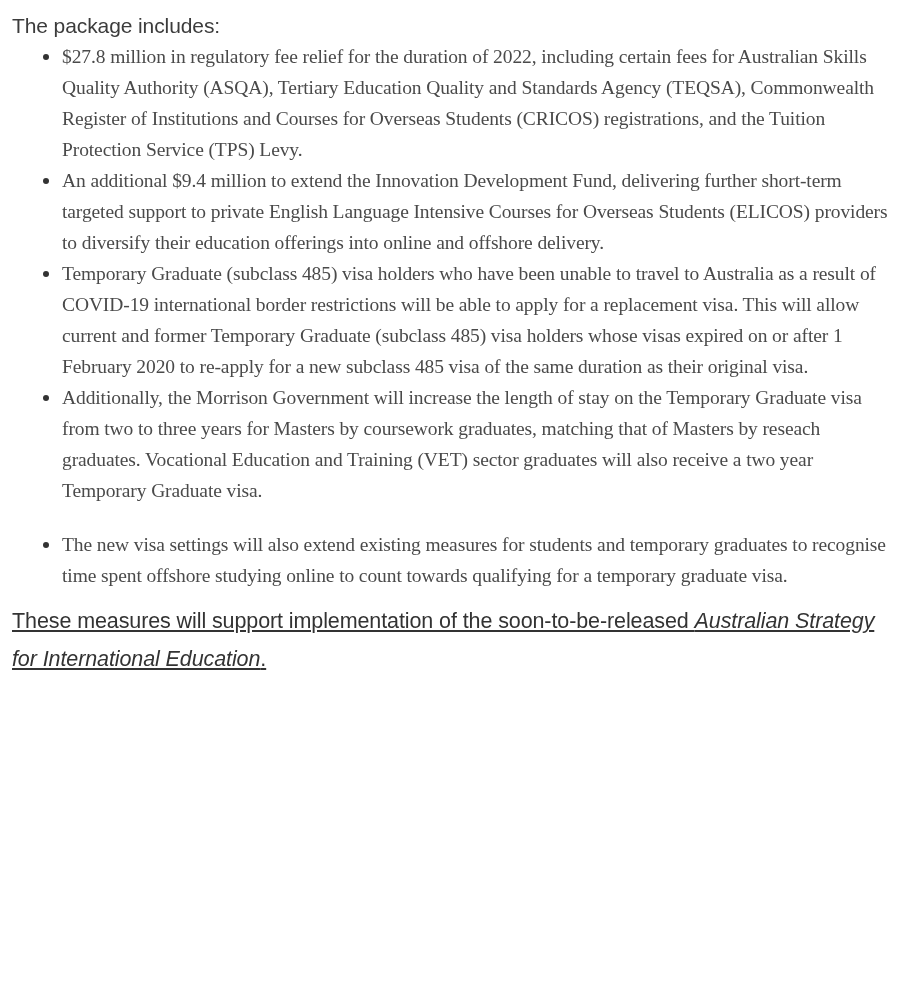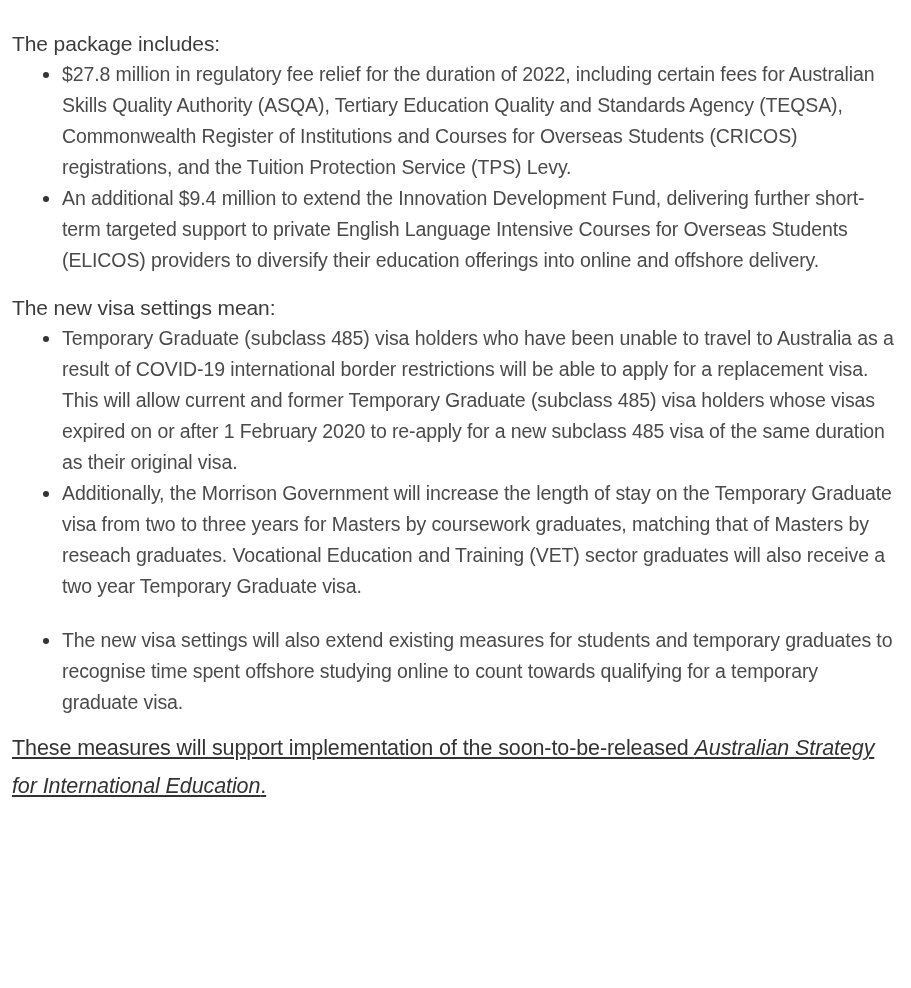--- a/index.html
+++ b/index.html
@@ -22,25 +22,26 @@
       height: 988px;
       padding: 0 12px;
       box-sizing: border-box;
     }
     .intro {
       margin: 0;
       line-height: 31px;
       font-size: 21px;
       color: #3c3c3c;
     }
-    .intro.p1 { padding-top: 10px; margin-top: 18px; }
+    .intro.p1 { padding-top: 10px; }
     ul.bullets {
       list-style: none;
       margin: 0;
       padding: 0 0 0 50px;
+      font-family: Liberation Serif, serif;
     }
     ul.bullets li {
       position: relative;
       line-height: 31px;
     }
     ul.bullets li .dot {
       position: absolute;
       left: -19px;
       top: 13px;
       width: 6px;
@@ -72,21 +73,20 @@
     <li>
       <span class="dot"></span>
       <span>$27.8 million in regulatory fee relief  for the duration of 2022, including certain fees for Australian Skills Quality Authority (ASQA), Tertiary Education Quality and Standards Agency (TEQSA), Commonwealth Register of Institutions and Courses for Overseas Students (CRICOS) registrations, and the Tuition Protection Service (TPS) Levy.</span>
     </li>
     <li>
       <span class="dot"></span>
       <span>An additional $9.4 million to extend the Innovation Development Fund, delivering further short-term targeted support to private English Language Intensive Courses for Overseas Students (ELICOS) providers to diversify their education offerings into online and offshore delivery.</span>
     </li>
   </ul>
 
-  <p class="intro p2">The new visa settings mean:</p>
 
   <ul class="bullets list2">
     <li>
       <span class="dot"></span>
       <span>Temporary Graduate (subclass 485) visa holders who have been unable to travel to Australia as a result of COVID-19 international border restrictions will be able to apply for a replacement visa. This will allow current and former Temporary Graduate (subclass 485) visa holders whose visas expired on or after 1 February 2020 to re-apply for a new subclass 485 visa of the same duration as their original visa.</span>
     </li>
     <li>
       <span class="dot"></span>
       <span>Additionally, the Morrison Government will increase the length of stay on the Temporary Graduate visa from two to three years for Masters by coursework graduates, matching that of Masters by reseach graduates. Vocational Education and Training (VET) sector graduates will also receive a two year Temporary Graduate visa.</span>
     </li>

